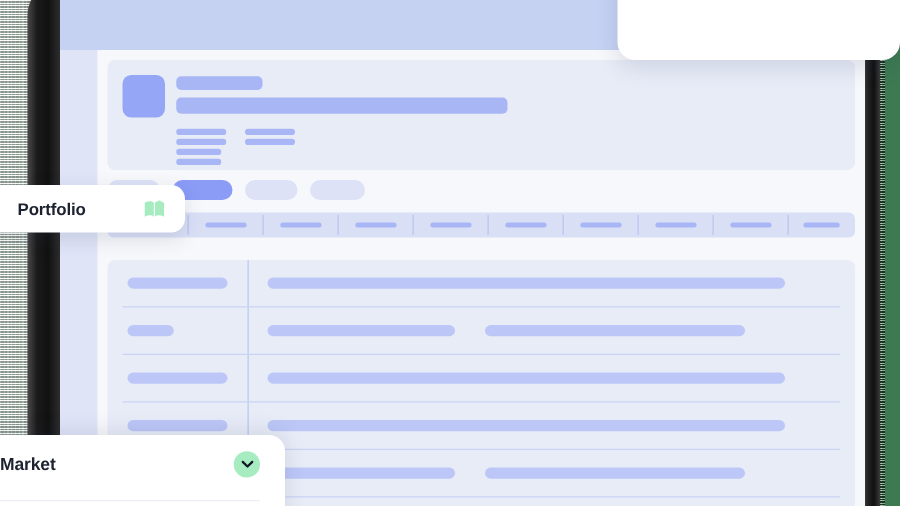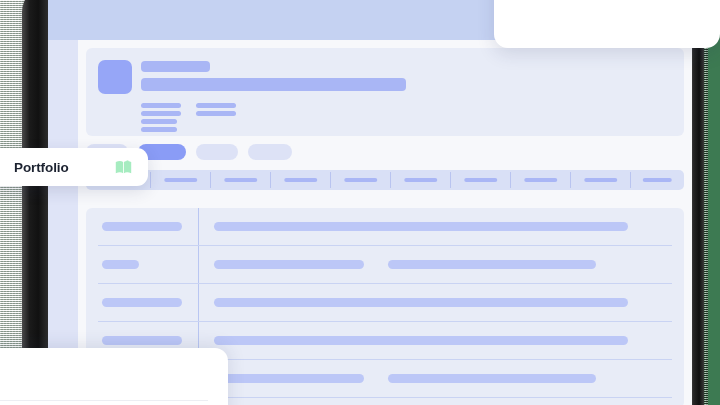--- a/index.html
+++ b/index.html
@@ -255,16 +255,24 @@
     <span class="portfolio-icon">
       <svg width="17" height="14" viewBox="0 0 24 20">
         <path d="M1 3 C5 1 9 1 11.4 3 L11.4 19 C9 17 5 17 1 19 Z" fill="#a6ecc0"></path>
         <path d="M23 3 C19 1 15 1 12.6 3 L12.6 19 C15 17 19 17 23 19 Z" fill="#a6ecc0"></path>
         <rect x="16.4" y="0.6" width="2.6" height="7.2" fill="#a6ecc0"></rect>
       </svg>
     </span>
   </div>
 
   <div class="market-card">
+    <div class="market-row">
+      <span class="market-label">Market</span>
+      <span class="market-chevron">
+        <svg width="10" height="7" viewBox="0 0 12 8">
+          <path d="M1.4 1.6 L6 6 L10.6 1.6" fill="none" stroke="#101828" stroke-width="2.2" stroke-linecap="round" stroke-linejoin="round"></path>
+        </svg>
+      </span>
+    </div>
     <div class="market-divider"></div>
   </div>
 
 </div>
 
 </body></html>

